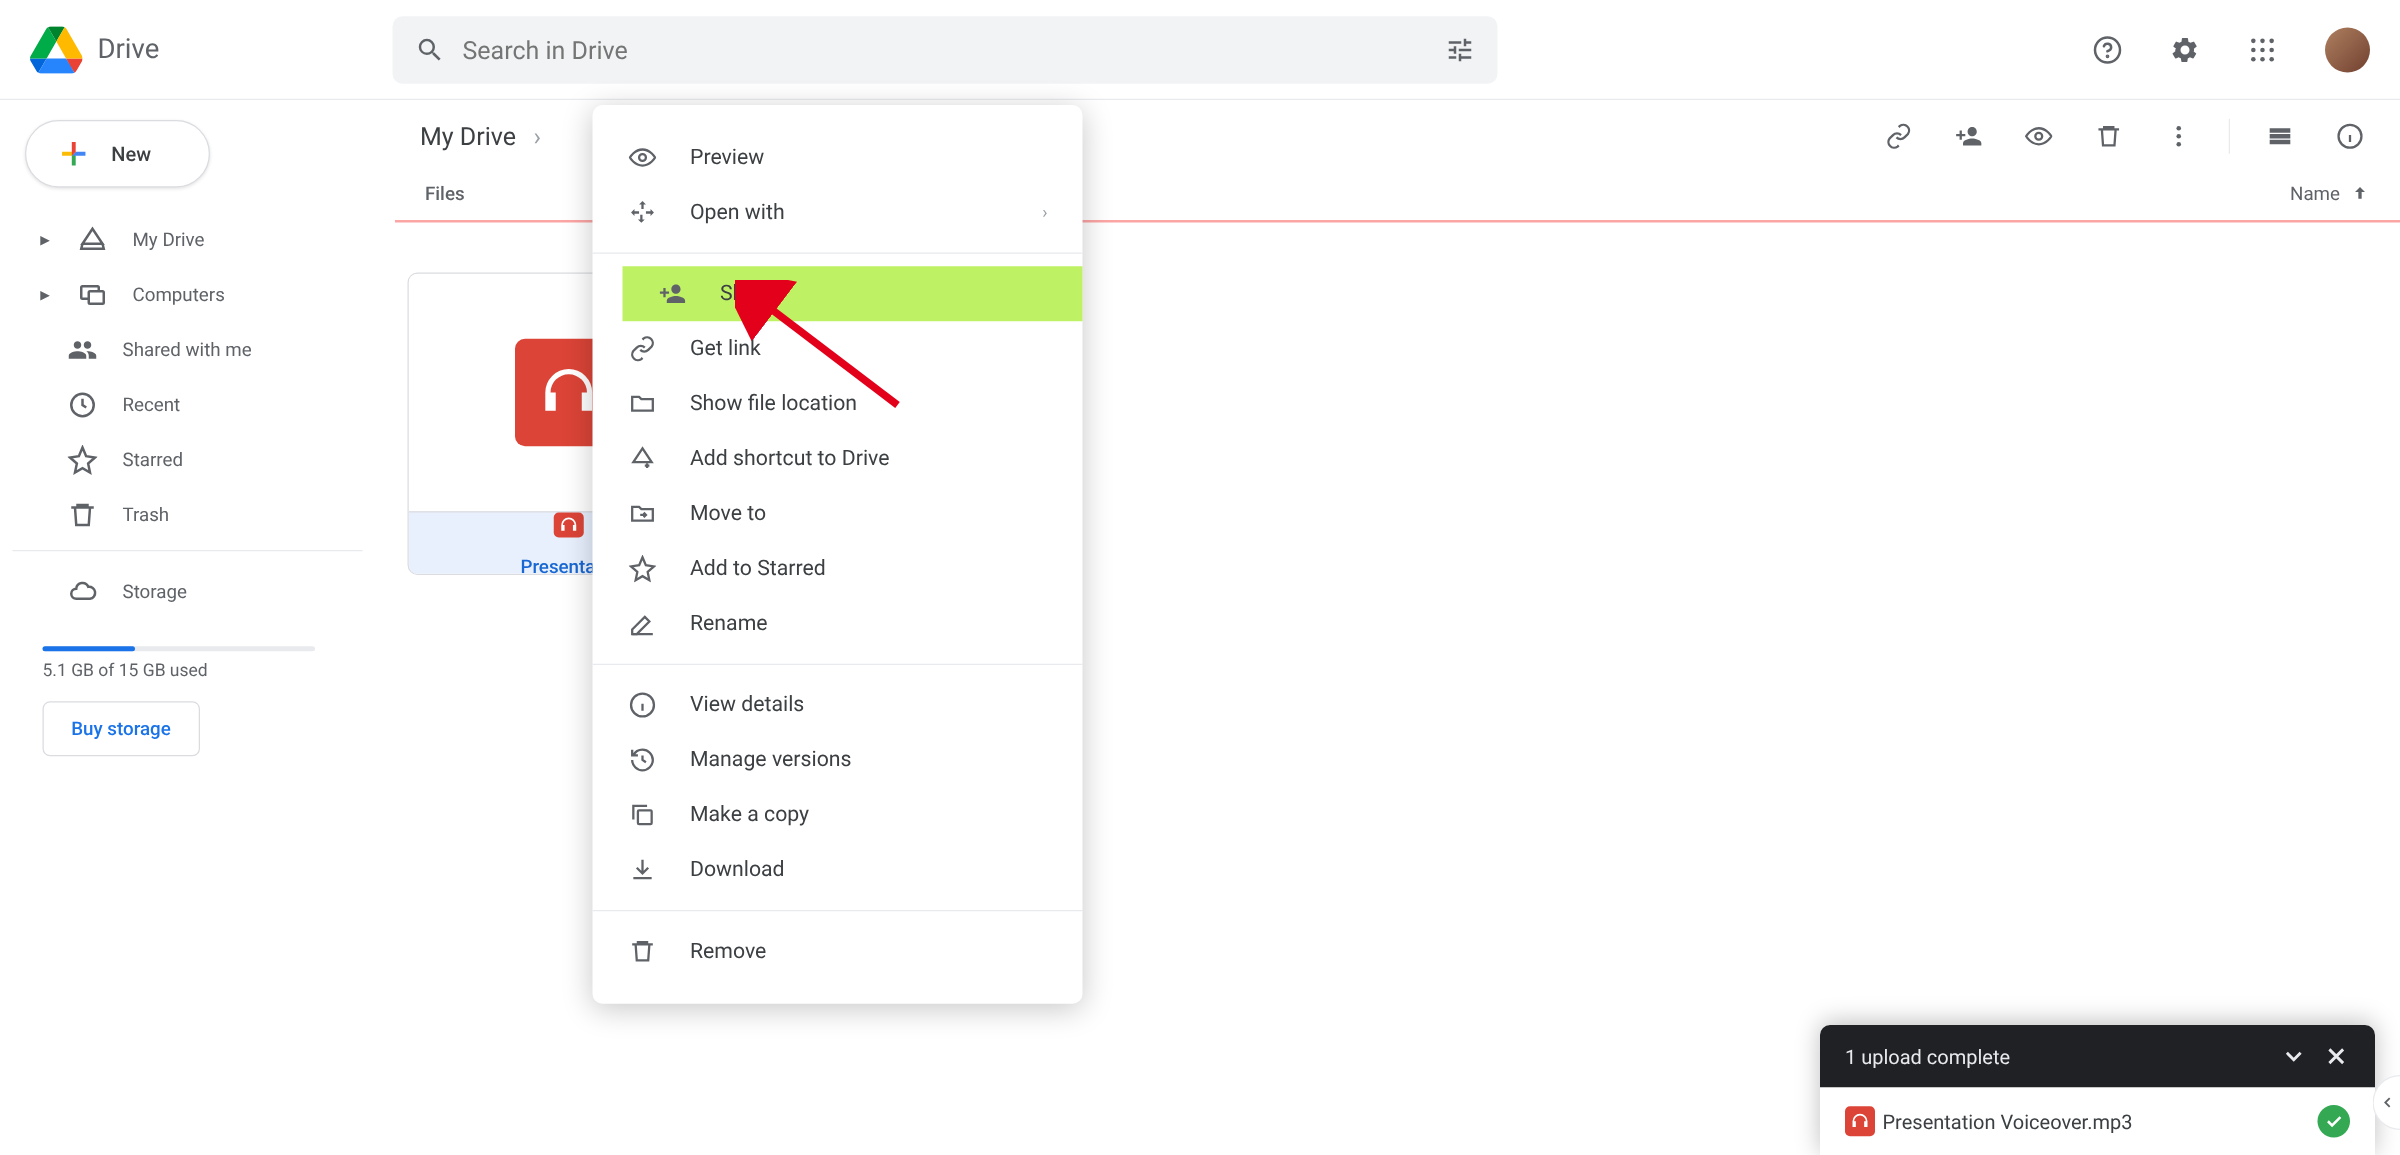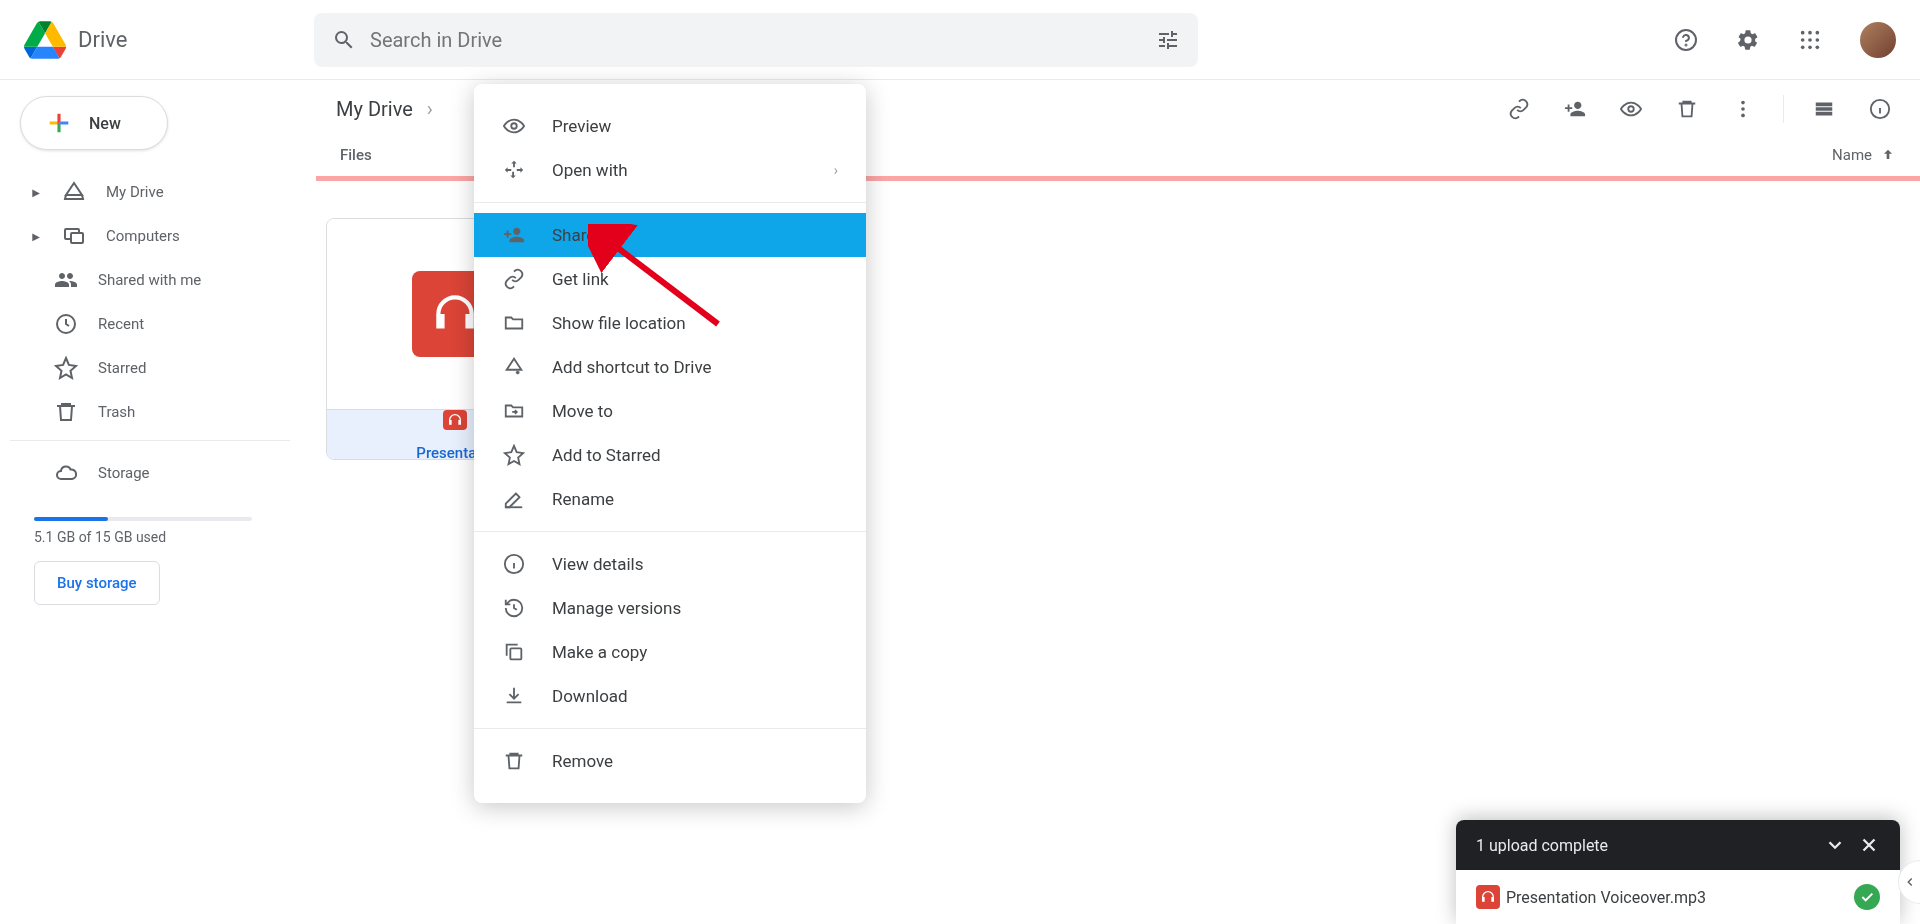--- a/index.html
+++ b/index.html
@@ -33,35 +33,35 @@
 
   
   .main { position: absolute; left: 316px; right: 0; top: 80px; bottom: 0; }
   .toolbar { display: flex; align-items: center; height: 58px; padding: 0 20px; }
   .breadcrumb { display: flex; align-items: center; font-size: 20px; color: #3c4043; gap: 14px; }
   .bc-chevron { color: #9aa0a6; }
   .tb-spacer { flex: 1; }
   .tb-icons { display: flex; align-items: center; gap: 16px; color: #5f6368; }
   .tb-sep { width: 1px; height: 28px; background: #e8eaed; margin: 0 4px; }
 
-  .col-header { display: flex; align-items: center; padding: 8px 24px 12px; border-bottom: 5px solid #fca5a5; }
+  .col-header { display: flex; align-items: center; padding: 8px 24px 12px; border-bottom: 2px solid #fca5a5; }
   .col-left { font-size: 15px; color: #5f6368; font-weight: 500; }
   .col-right { margin-left: auto; display: flex; align-items: center; gap: 8px; font-size: 15px; color: #5f6368; }
 
   .file-card { position: absolute; left: 10px; top: 138px; width: 258px; border: 1px solid #dadce0; border-radius: 8px; overflow: hidden; }
   .thumb { height: 190px; background: #fff; display: flex; align-items: center; justify-content: center; }
   .thumb-badge { width: 86px; height: 86px; background: #db4437; border-radius: 8px; display: flex; align-items: center; justify-content: center; }
   .card-footer { height: 50px; background: #e8f0fe; border-top: 1px solid #dadce0; display: flex; align-items: center; gap: 14px; padding: 0 16px; flex-direction: column; }
   .card-footer .mini { width: 24px; height: 24px; background: #db4437; border-radius: 4px; display:flex; align-items:center; justify-content:center; }
   .card-name { color: #1967d2; font-size: 15px; font-weight: 500; overflow: hidden; text-overflow: ellipsis; white-space: nowrap; }
 
   
   .context-menu { position: absolute; left: 474px; top: 84px; width: 392px; background: #fff; border-radius: 8px; box-shadow: 0 4px 24px rgba(0,0,0,0.22); padding: 20px 0; z-index: 10; }
   .menu-item { display: flex; align-items: center; gap: 26px; padding: 10px 28px; font-size: 17px; color: #3c4043; cursor: pointer; }
-  .menu-item:hover, .menu-item.hovered { background: #0ea5e9; }
+  .menu-item:hover, .menu-item.hovered { background: #bef264; margin-left: 24px; }
   .menu-item .mi-icon { width: 24px; height: 24px; color: #5f6368; flex-shrink: 0; display:flex; align-items:center; justify-content:center; }
   .menu-item .arrow { margin-left: auto; color: #9aa0a6; font-size: 14px; }
   .menu-sep { border: none; border-top: 1px solid #e8eaed; margin: 10px 0; }
 
   
   .annotation-arrow { position: absolute; left: 588px; top: 224px; width: 140px; height: 110px; pointer-events: none; z-index: 11; }
 
   
   .toast { position: absolute; right: 20px; bottom: 0; width: 444px; border-radius: 8px 8px 0 0; overflow: hidden; box-shadow: 0 -2px 20px rgba(0,0,0,0.25); font-size: 16px; }
   .toast-head { background: #202124; color: #e8eaed; display: flex; align-items: center; padding: 14px 20px; gap: 12px; }

